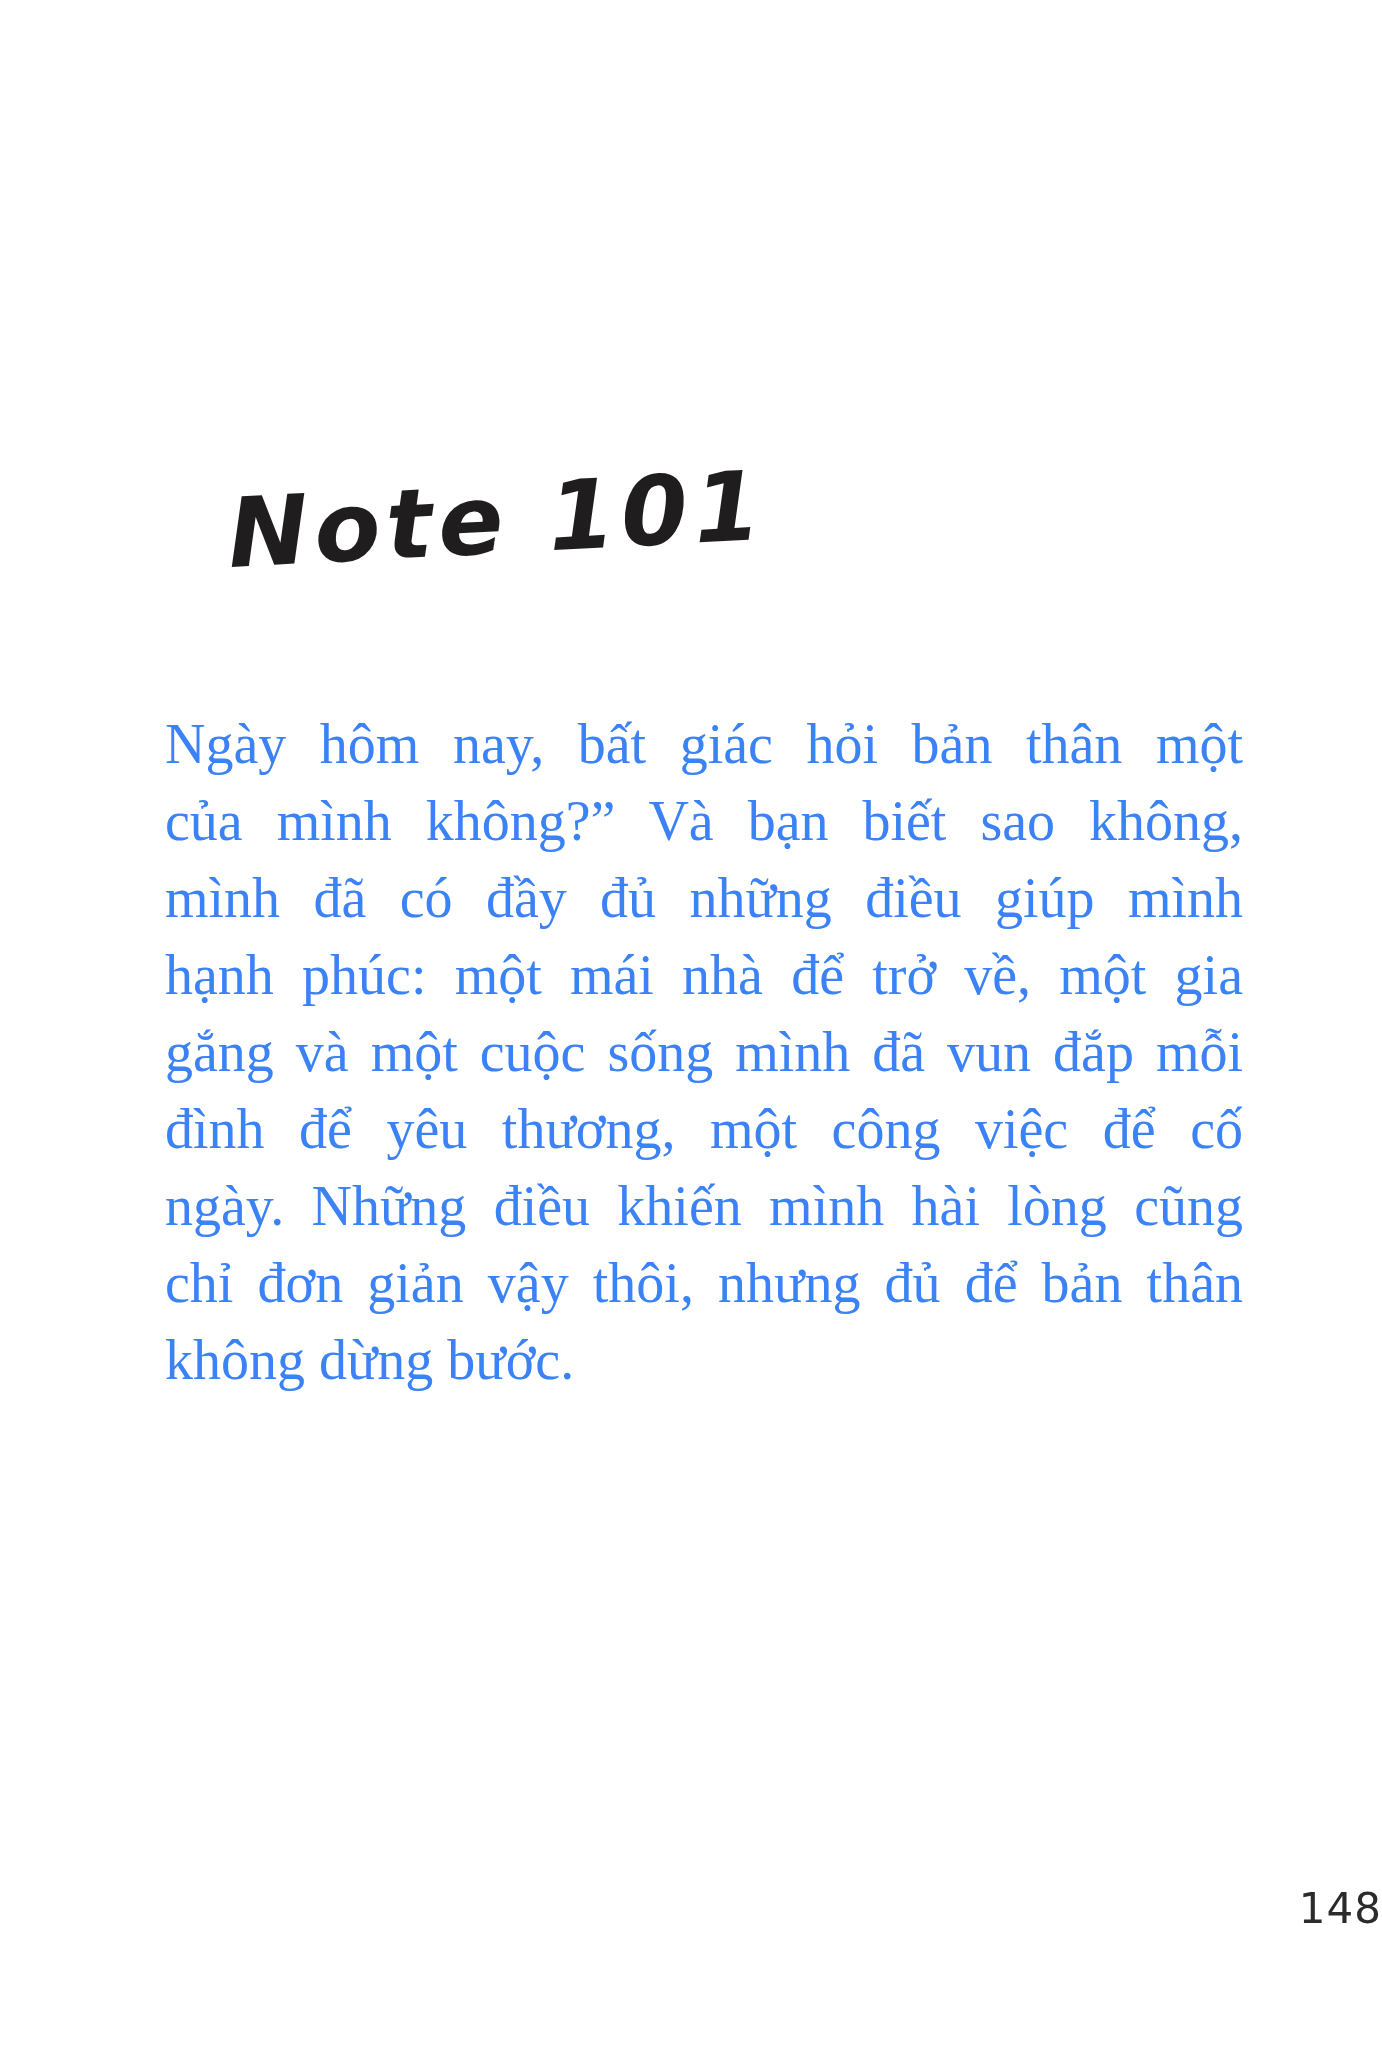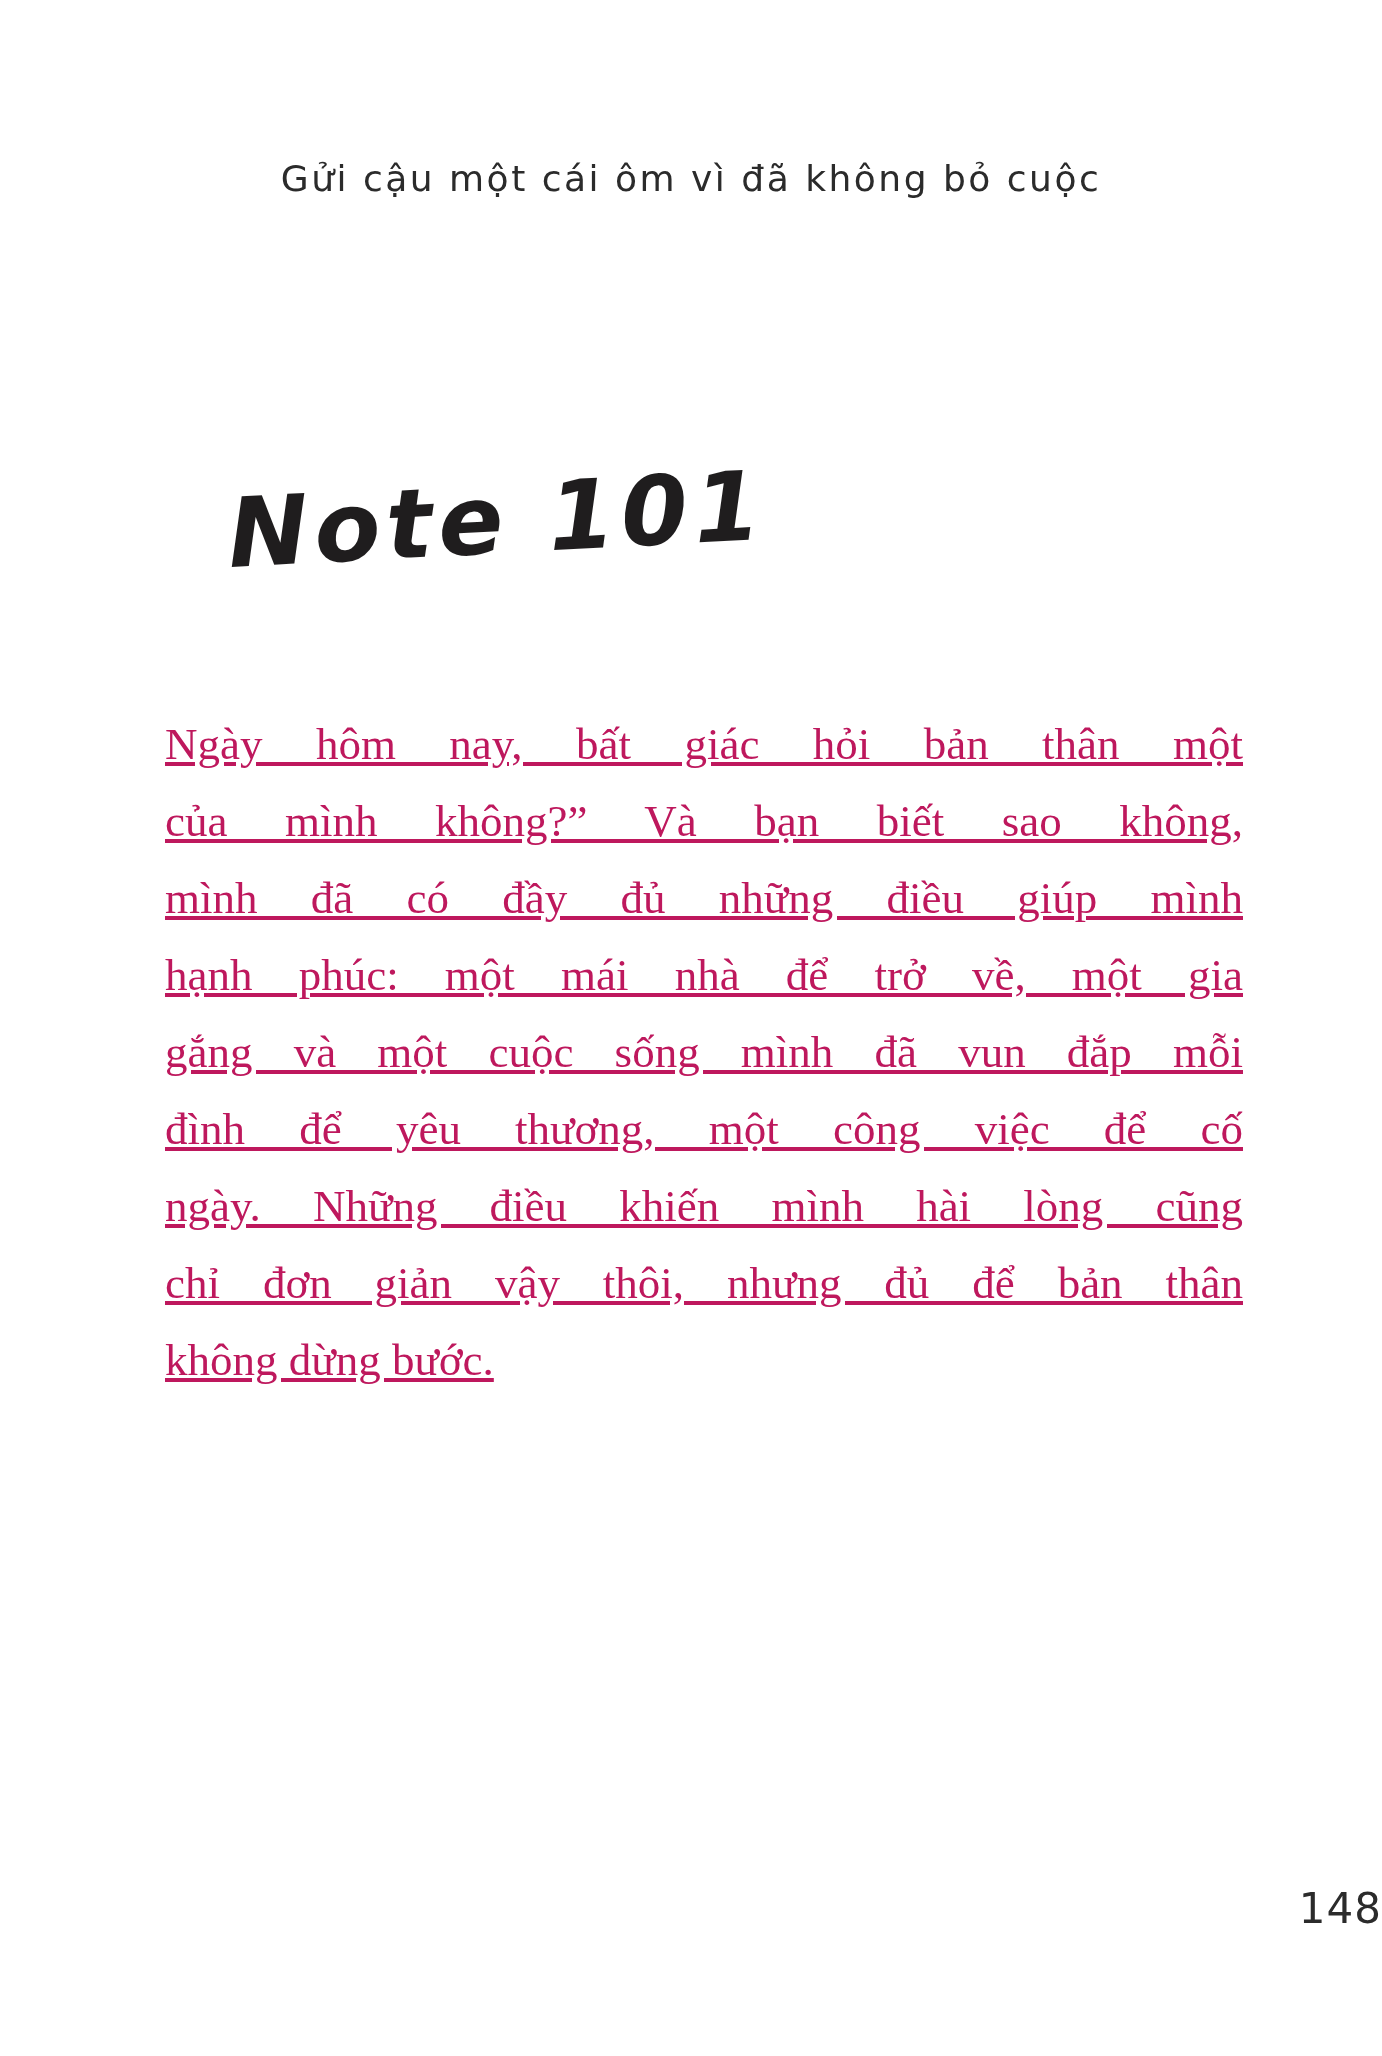--- a/index.html
+++ b/index.html
@@ -40,24 +40,23 @@
     color: #1f1d1e;
     transform: rotate(-3deg);
     transform-origin: left center;
     white-space: nowrap;
   }
   .body-text {
     position: absolute;
     top: 706px;
     left: 165px;
     width: 1078px;
-    font-size: 45px;
+    font-size: 56px;
     line-height: 77px;
-    color: #be185d;
-    text-decoration: underline;
+    color: #3b82f6;
   }
   .body-line {
     text-align: justify;
     text-align-last: justify;
     white-space: normal;
   }
   .body-line.last {
     text-align: right;
     text-align-last: left;
   }
@@ -72,21 +71,20 @@
     font-weight: 400;
     letter-spacing: 1px;
     color: #2b2b2b;
   }
 </style>
 </head>
 <body>
 
 <div class="page">
 
-  <div class="running-head">Gửi cậu một cái ôm vì đã không bỏ cuộc</div>
 
   <div class="note-title">Note 101</div>
 
   <div class="body-text">
     <div class="body-line">Ngày hôm nay, bất giác hỏi bản thân một</div>
     <div class="body-line">của mình không?” Và bạn biết sao không,</div>
     <div class="body-line">mình đã có đầy đủ những điều giúp mình</div>
     <div class="body-line">hạnh phúc: một mái nhà để trở về, một gia</div>
     <div class="body-line">gắng và một cuộc sống mình đã vun đắp mỗi</div>
     <div class="body-line">đình để yêu thương, một công việc để cố</div>

